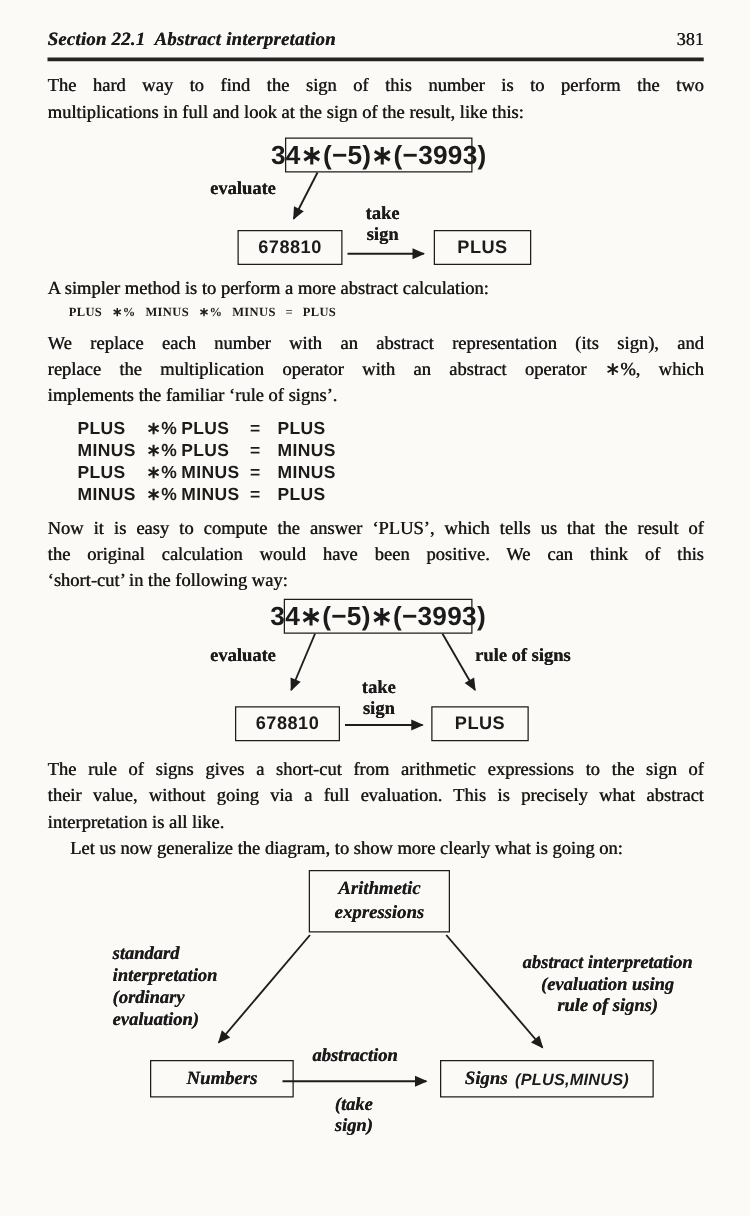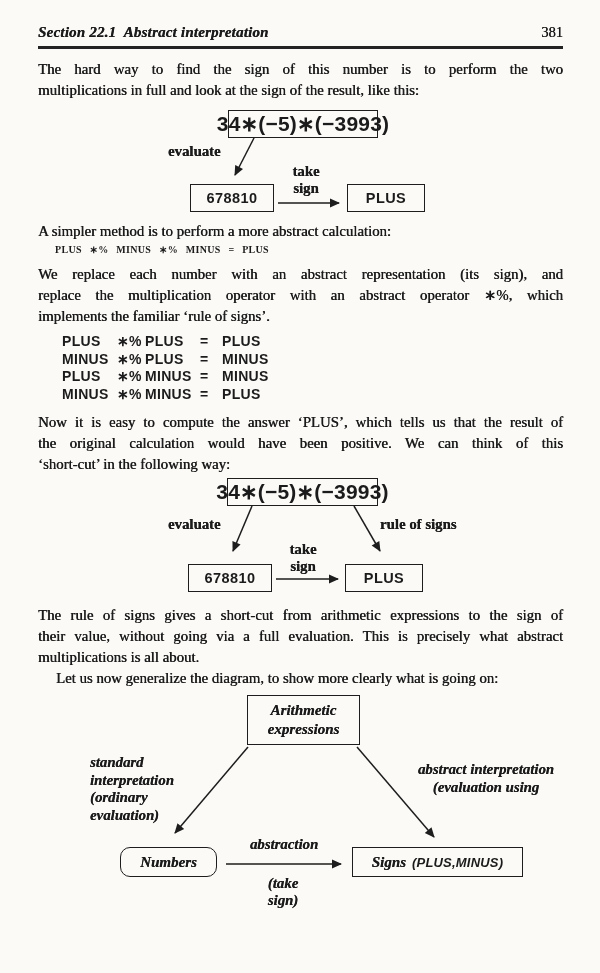--- a/index.html
+++ b/index.html
@@ -151,21 +151,21 @@
       <span class="sans valtxt">678810</span>
     </div>
     <div class="dbox" style="left:307px;top:89px;width:78px;height:28px;">
       <span class="sans valtxt">PLUS</span>
     </div>
   </div>
 
   <div class="para mt8">
     <div class="jl">The rule of signs gives a short-cut from arithmetic expressions to the sign of</div>
     <div class="jl">their value, without going via a full evaluation. This is precisely what abstract</div>
-    <div>multiplications is all about.</div>
+    <div>interpretation is all like.</div>
   </div>
   <div class="para indent">
     <div>Let us now generalize the diagram, to show more clearly what is going on:</div>
   </div>
 
   <div class="diagram d3">
     <svg class="arrows" viewBox="0 0 525 222">
       <line x1="210" y1="55" x2="137" y2="141" stroke="#1d1d1d" stroke-width="1.5" marker-end="url(#ah)"></line>
       <line x1="319" y1="55" x2="396" y2="145" stroke="#1d1d1d" stroke-width="1.5" marker-end="url(#ah)"></line>
       <line x1="188" y1="172" x2="303" y2="172" stroke="#1d1d1d" stroke-width="1.5" marker-end="url(#ah)"></line>
@@ -178,23 +178,24 @@
     </div>
     <div class="lbl" style="left:52px;top:62px;line-height:17.5px;">
       <div>standard</div>
       <div>interpretation</div>
       <div>(ordinary</div>
       <div>evaluation)</div>
     </div>
     <div class="lbl ctr" style="left:362px;top:69px;width:172px;line-height:17.5px;">
       <div>abstract interpretation</div>
       <div>(evaluation using</div>
+      <div>rule of signs)</div>
     </div>
     <div class="lbl ctr" style="left:187px;top:144px;width:118px;">abstraction</div>
-    <div class="dbox" style="left:82px;top:155px;width:97px;height:30px;border-radius:10px;">
+    <div class="dbox" style="left:82px;top:155px;width:115px;height:30px;">
       <span class="serifbox">Numbers</span>
     </div>
     <div class="dbox" style="left:314px;top:155px;width:171px;height:30px;">
       <span class="serifbox">Signs</span>
       <span style="width:6px;"></span>
       <span class="sans codesmall">(PLUS,MINUS)</span>
     </div>
     <div class="lbl ctr" style="left:214px;top:183px;width:62px;">
       <div>(take</div>
       <div>sign)</div>

